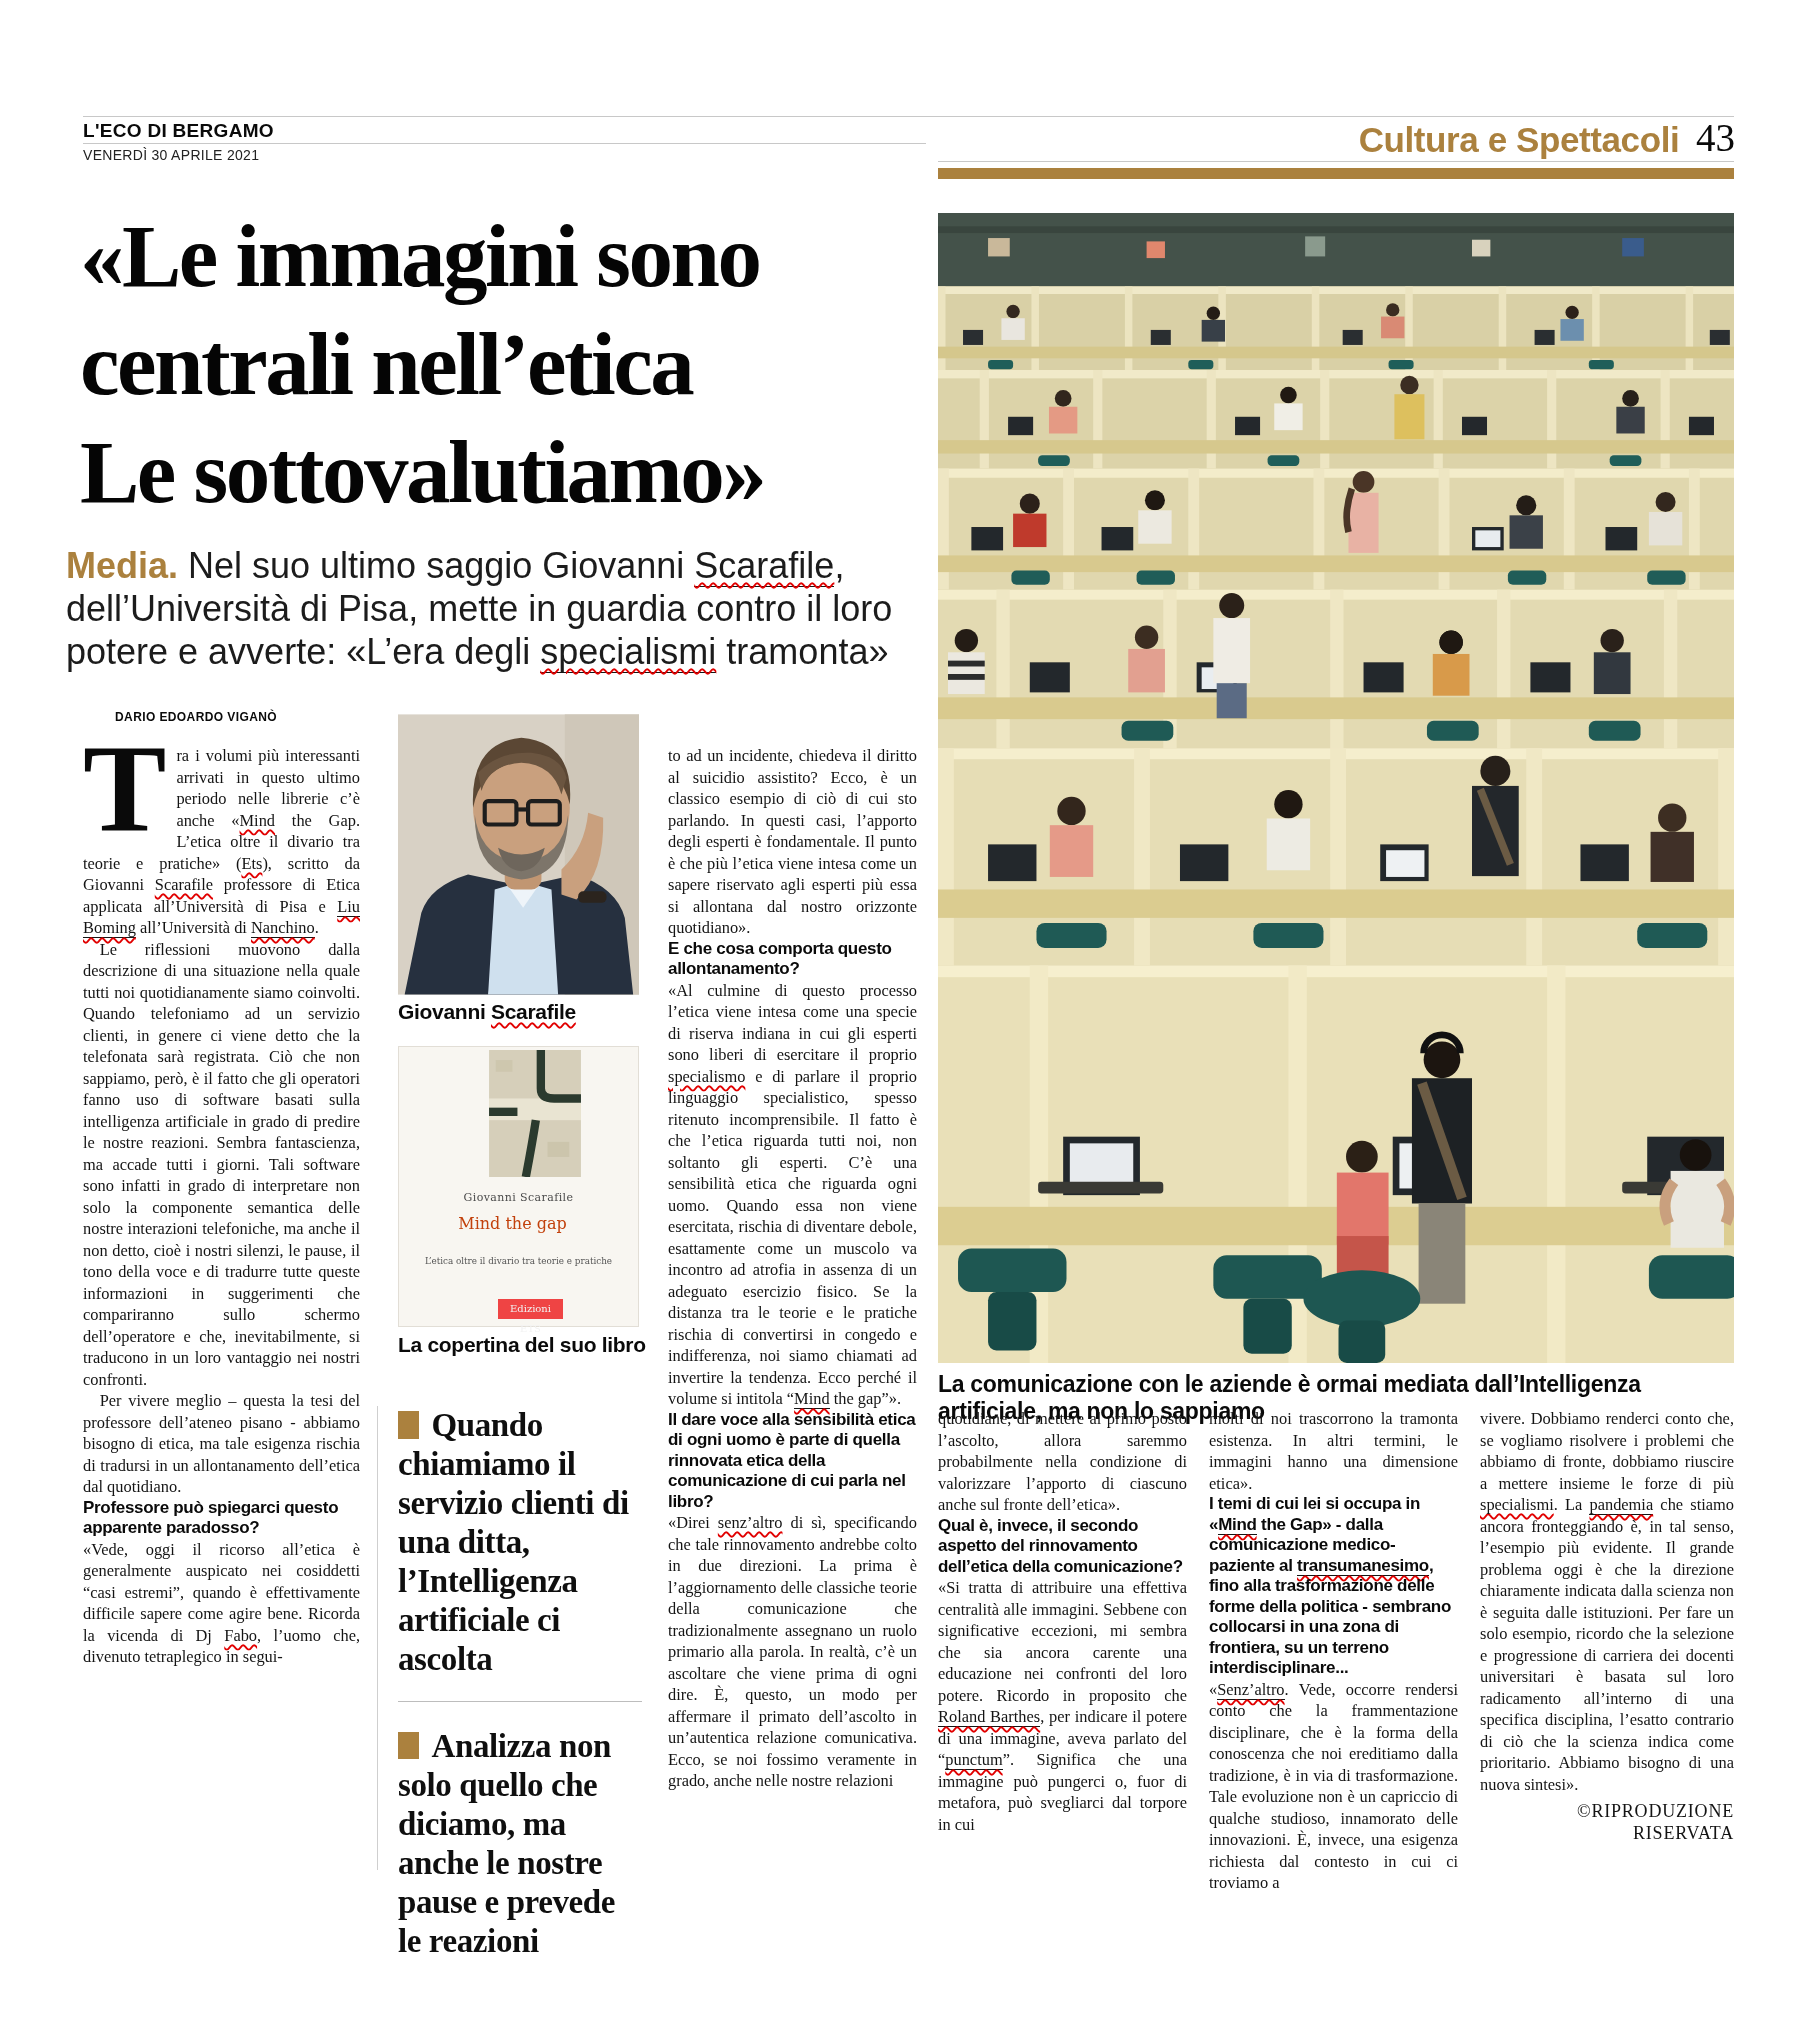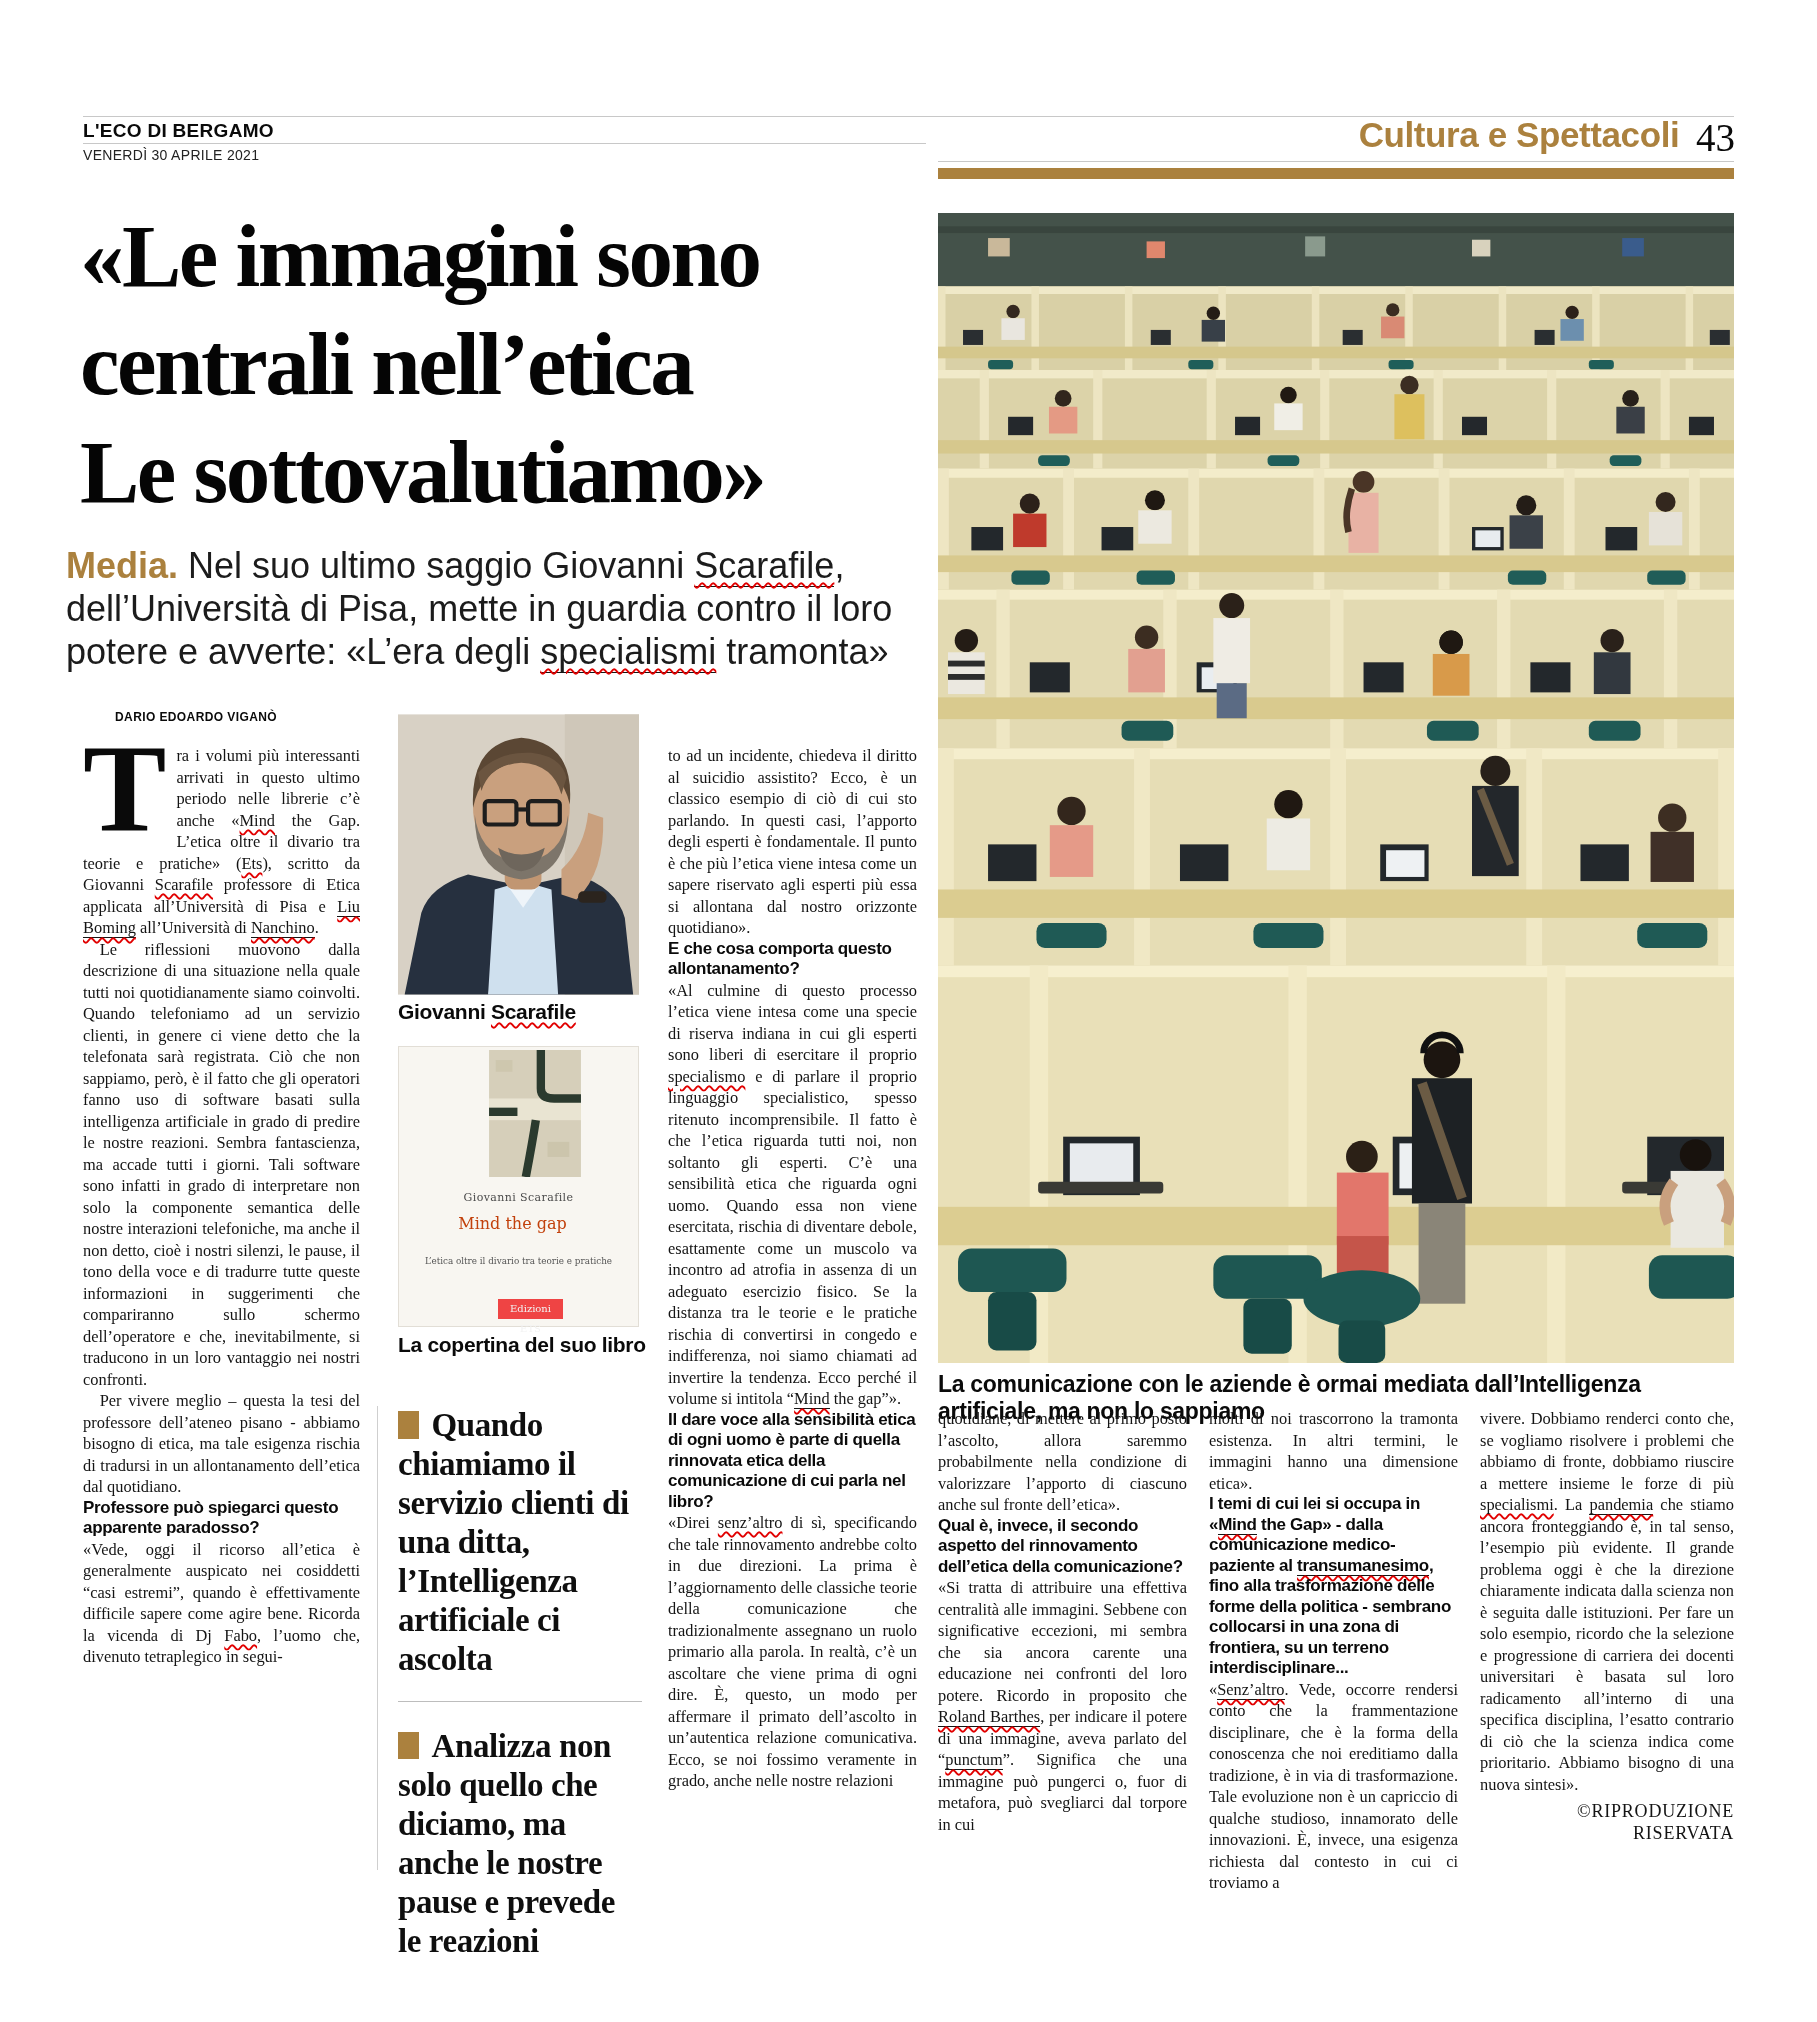--- a/index.html
+++ b/index.html
@@ -4,21 +4,21 @@
 <style>
   html,body{margin:0;padding:0;background:#ffffff;}
   body{width:1818px;height:2022px;position:relative;font-family:"Liberation Serif",serif;color:#111;overflow:hidden;}
   .abs{position:absolute;}
   .hairline{position:absolute;background:#c8c8c8;height:0.8px;}
   .vrule{position:absolute;background:#cfcfcf;width:0.8px;}
 
   
   .mast-name{left:83px;top:120px;font-family:"Liberation Sans",sans-serif;font-weight:700;font-size:19px;letter-spacing:0.3px;color:#0a0a0a;}
   .mast-date{left:83px;top:147px;font-family:"Liberation Sans",sans-serif;font-size:14px;letter-spacing:0.3px;color:#222;text-align:right;}
-  .section-block{right:83px;top:115px;display:flex;align-items:flex-start;gap:16.7px;}
+  .section-block{right:83px;top:115px;display:flex;align-items:flex-end;gap:16.7px;}
   .section-title{font-family:"Liberation Sans",sans-serif;font-weight:700;font-size:35px;letter-spacing:-0.4px;color:var(--accent,#ab813e);}
   .section-page{font-family:"Liberation Serif",serif;font-size:39px;color:#0a0a0a;}
   .gold-bar{position:absolute;left:938px;top:168px;width:796px;height:11px;background:var(--accent,#ab813e);}
 
   
   .headline{left:80px;top:202px;font-family:"Liberation Serif",serif;font-weight:700;font-size:89px;line-height:108px;letter-spacing:-2.5px;color:#050505;}
   .standfirst{left:66px;top:544px;width:839px;font-family:"Liberation Sans",sans-serif;font-size:36px;line-height:43px;color:#1c1c1c;}
   .standfirst .kicker{font-weight:700;color:var(--accent,#ab813e);}
   .byline{left:83px;top:710px;font-family:"Liberation Sans",sans-serif;font-weight:700;font-size:12px;letter-spacing:0.4px;color:#0a0a0a;margin-left:32px;}
 

